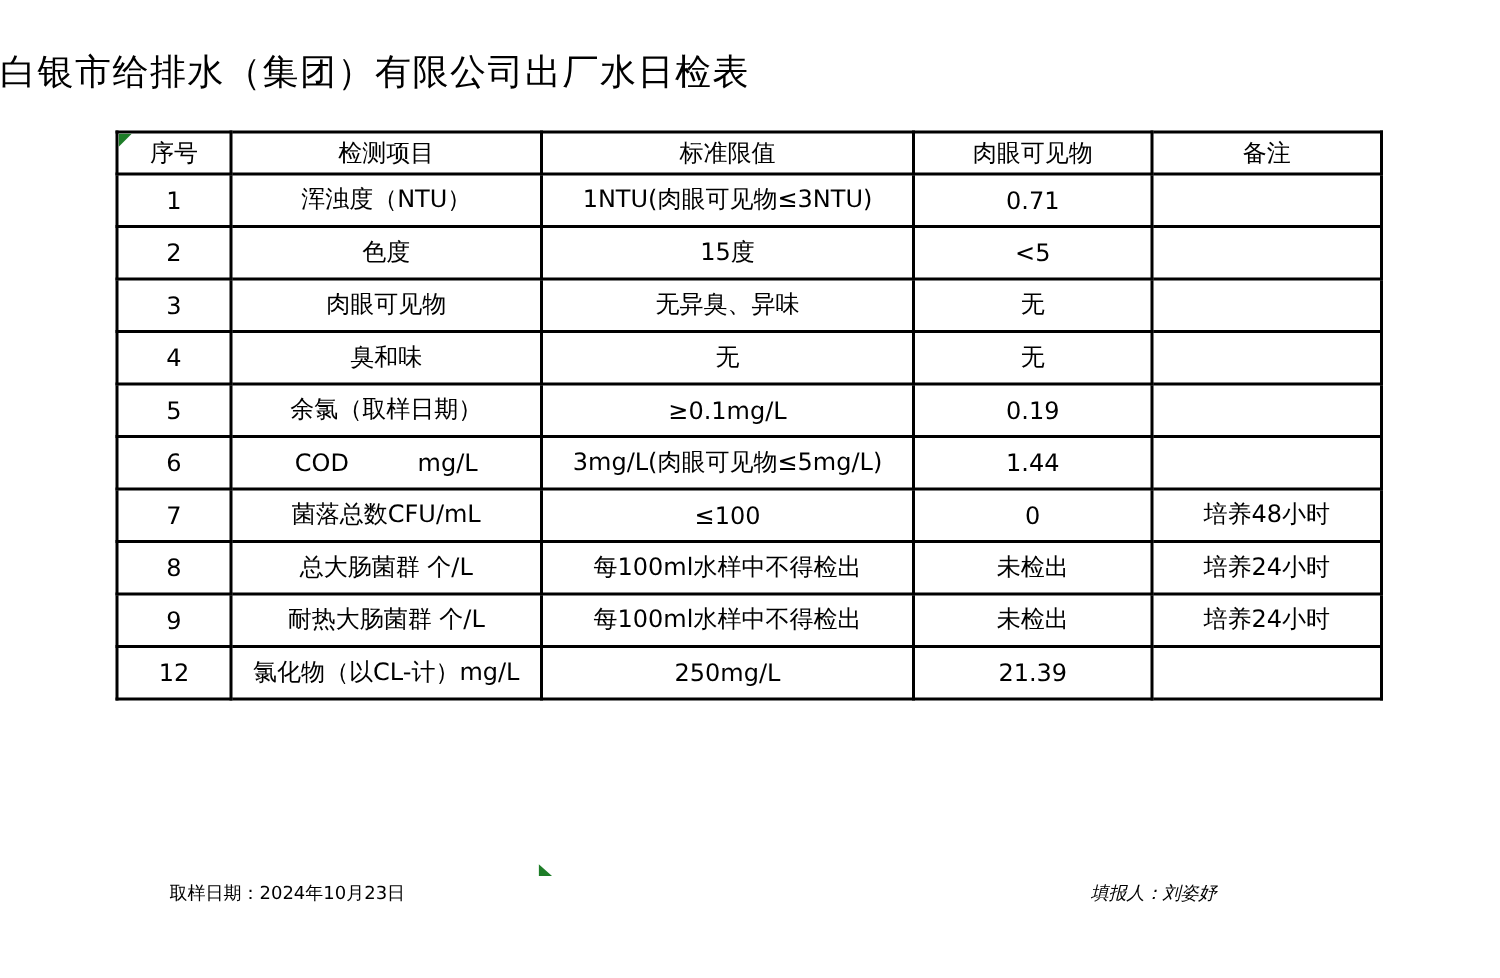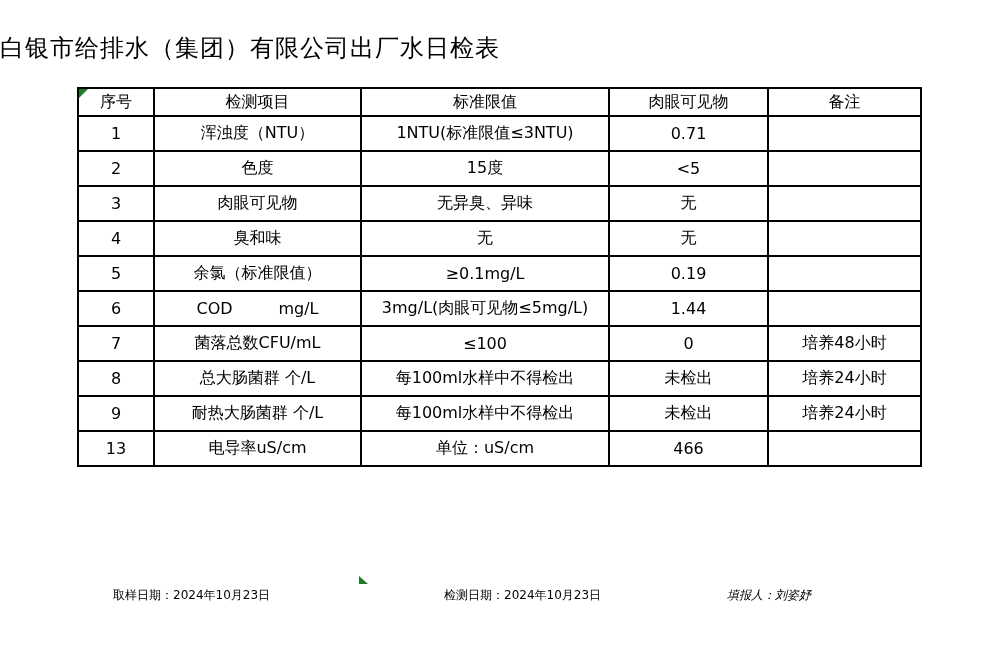--- a/index.html
+++ b/index.html
@@ -106,21 +106,21 @@
         <th>检测项目</th>
         <th>标准限值</th>
         <th>肉眼可见物</th>
         <th>备注</th>
       </tr>
     </thead>
     <tbody>
       <tr>
         <td class="num">1</td>
         <td>浑浊度（NTU）</td>
-        <td>1NTU(标准限值≤3NTU)</td>
+        <td>1NTU(肉眼可见物≤3NTU)</td>
         <td class="num">0.71</td>
         <td></td>
       </tr>
       <tr>
         <td class="num">2</td>
         <td>色度</td>
         <td>15度</td>
         <td class="num">&lt;5</td>
         <td></td>
       </tr>
@@ -133,21 +133,21 @@
       </tr>
       <tr>
         <td class="num">4</td>
         <td>臭和味</td>
         <td>无</td>
         <td>无</td>
         <td></td>
       </tr>
       <tr>
         <td class="num">5</td>
-        <td>余氯（标准限值）</td>
+        <td>余氯（取样日期）</td>
         <td>≥0.1mg/L</td>
         <td class="num">0.19</td>
         <td></td>
       </tr>
       <tr>
         <td class="num">6</td>
         <td>COD&nbsp;&nbsp;&nbsp;&nbsp;&nbsp;&nbsp;&nbsp;&nbsp;&nbsp;mg/L</td>
         <td>3mg/L(肉眼可见物≤5mg/L)</td>
         <td class="num">1.44</td>
         <td></td>
@@ -167,30 +167,29 @@
         <td>培养24小时</td>
       </tr>
       <tr>
         <td class="num">9</td>
         <td>耐热大肠菌群 个/L</td>
         <td>每100ml水样中不得检出</td>
         <td>未检出</td>
         <td>培养24小时</td>
       </tr>
       <tr>
-        <td class="num">13</td>
-        <td>电导率uS/cm</td>
-        <td>单位：uS/cm</td>
-        <td class="num">466</td>
+        <td class="num">12</td>
+        <td>氯化物（以CL-计）mg/L</td>
+        <td>250mg/L</td>
+        <td class="num">21.39</td>
         <td></td>
       </tr>
     </tbody>
   </table>
 </div>
 
 <div class="corner-marker" style="background: rgb(30, 125, 40);"></div>
 <div class="bottom-marker" style="background: rgb(30, 125, 40);"></div>
 
 <div class="footer-line">
   <span class="footer-item footer-sampling">取样日期：2024年10月23日</span>
-  <span class="footer-item footer-testing">检测日期：2024年10月23日</span>
   <span class="footer-item footer-reporter">填报人：刘姿妤</span>
 </div>
 
 </body></html>

